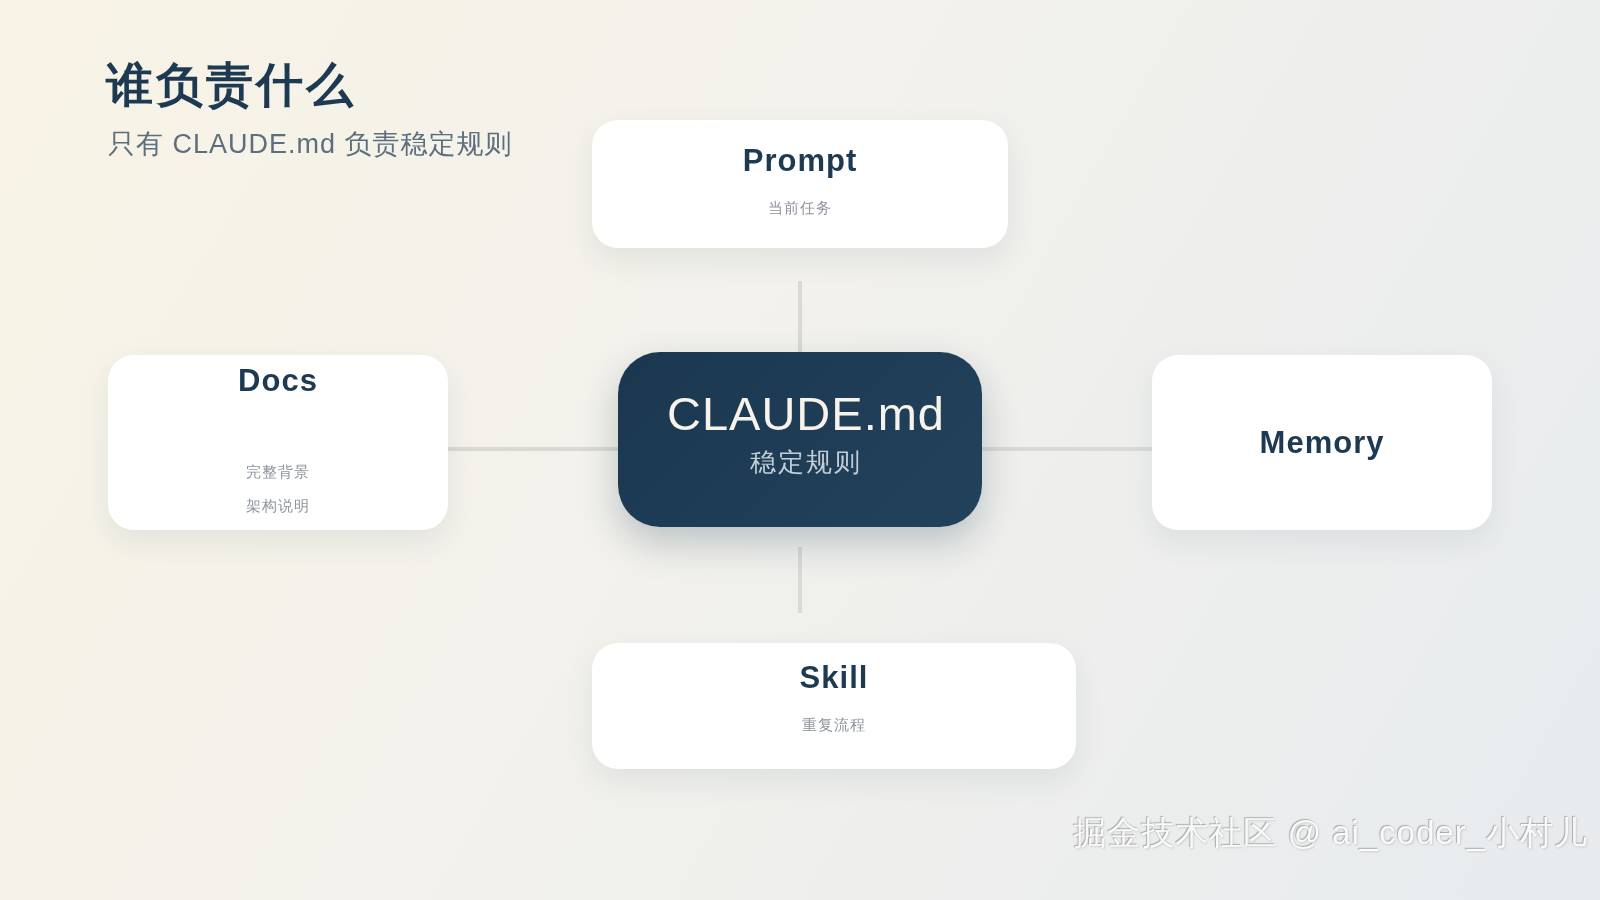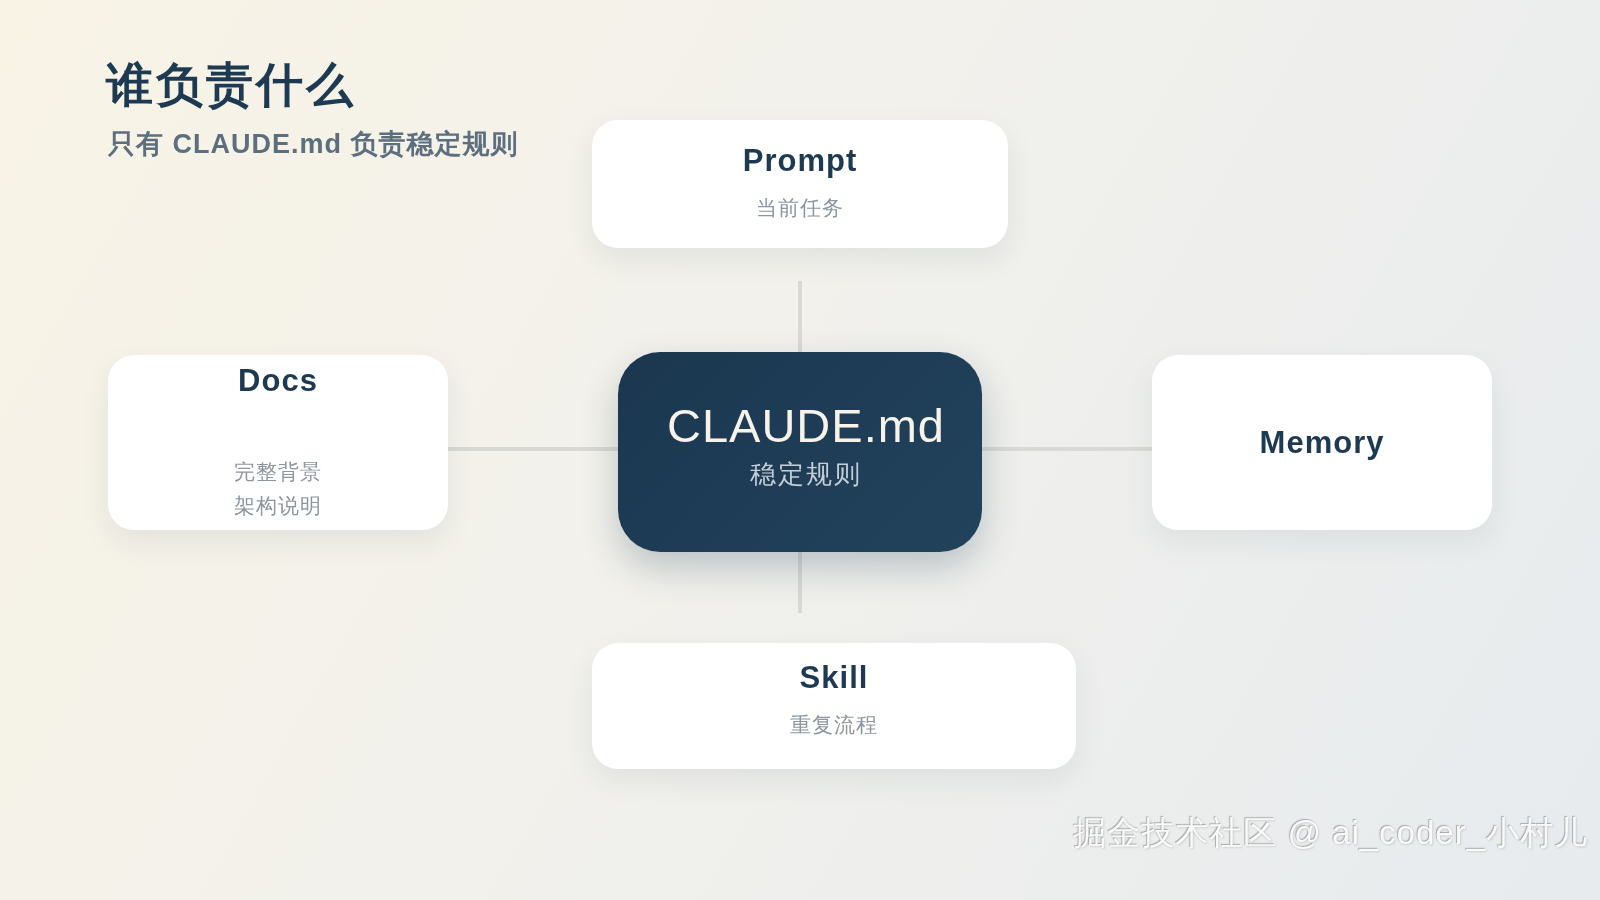--- a/index.html
+++ b/index.html
@@ -11,21 +11,21 @@
     position:relative;width:1600px;height:900px;
     background:linear-gradient(120deg,#f8f3e5 0%,#f2f1ec 45%,#e7ebee 100%);
   }
   
   .header{position:absolute;left:106px;top:58px;}
   .page-title{
     margin:0;font-size:47px;font-weight:800;color:#1d3a52;
     letter-spacing:3px;line-height:1.15;
   }
   .page-subtitle{
-    margin:14px 0 0 2px;font-size:27px;font-weight:700;color:#5d6f7e;
+    margin:14px 0 0 2px;font-size:27px;font-weight:400;color:#5d6f7e;
     letter-spacing:1px;
   }
   
   .connector{position:absolute;background:#d9d9d6;}
   .connector.v{width:4px;}
   .connector.h{height:4px;}
   .connector-top{left:798px;top:281px;height:71px;}
   .connector-bottom{left:798px;top:547px;height:66px;}
   .connector-left{left:448px;top:447px;width:170px;}
   .connector-right{left:982px;top:447px;width:170px;}
@@ -38,25 +38,25 @@
   }
   .node-prompt{left:592px;top:120px;width:416px;height:128px;box-sizing:border-box;}
   .node-skill{left:592px;top:643px;width:484px;height:126px;padding-bottom:10px;box-sizing:border-box;}
   .node-docs{left:108px;top:355px;width:340px;height:175px;gap:44px;}
   .node-memory{left:1152px;top:355px;width:340px;height:175px;}
   .node-title{
     font-size:31px;font-weight:700;color:#1d3a52;letter-spacing:1px;
   }
   .node-lines{margin-top:12px;}
   .node-line{
-    font-size:21px;color:#8d959e;line-height:34px;letter-spacing:1px;
+    font-size:15px;color:#8d959e;line-height:34px;letter-spacing:1px;
   }
   
   .center-node{
-    position:absolute;left:618px;top:352px;width:364px;height:200px;
+    position:absolute;left:618px;top:352px;width:364px;height:175px;
     border-radius:42px;
     background:linear-gradient(135deg,#1b3750 0%,#22425c 100%);
     box-shadow:0 16px 36px rgba(30,58,82,0.25);
     display:flex;flex-direction:column;align-items:center;justify-content:center;
     text-align:center;padding-bottom:14px;box-sizing:border-box;padding-left:12px;
   }
   .center-title{
     font-size:47px;font-weight:400;color:#f7f3ea;letter-spacing:1px;
   }
   .center-subtitle{

